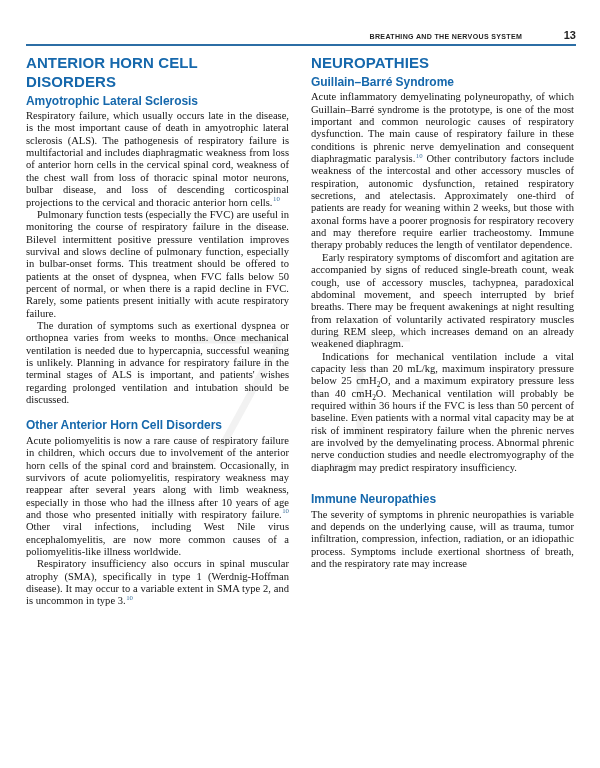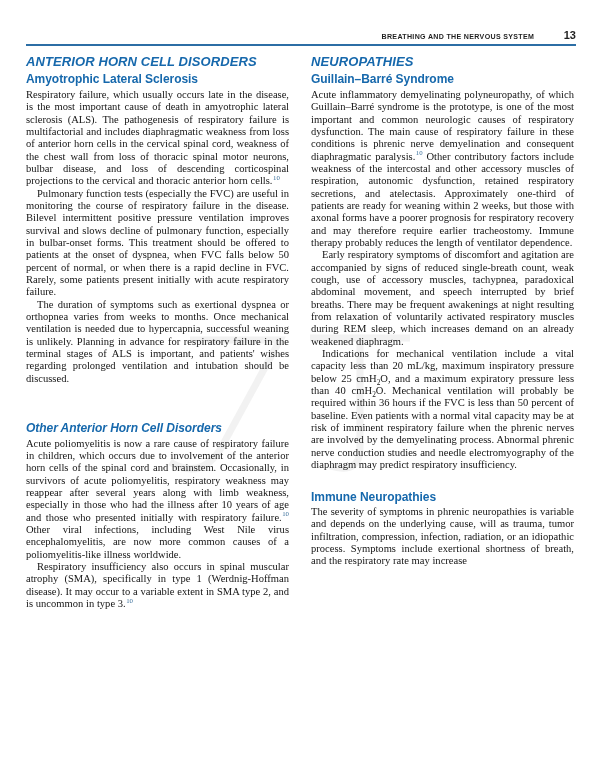--- a/index.html
+++ b/index.html
@@ -36,21 +36,21 @@
     left: 26px;
     right: 24px;
     top: 26px;
     height: 22px;
     z-index: 2;
   }
   .rh-inner {
     display: flex;
     align-items: flex-end;
     justify-content: flex-end;
-    gap: 26px;
+    gap: 38px;
     height: 15px;
   }
   .rh-title {
     font-family: "Liberation Sans", sans-serif;
     font-size: 7.6px;
     font-weight: 700;
     letter-spacing: 0.35px;
     color: #1f1f1f;
     text-transform: uppercase;
     line-height: 1;
@@ -85,42 +85,40 @@
     z-index: 1;
   }
   .col {
     width: 263px;
     position: relative;
   }
 
   h2.sec-head {
     margin: 0 0 2px 0;
     font-family: "Liberation Sans", sans-serif;
-    font-style: italic;
-    font-weight: 700;
-    font-size: 13px;
+    font-weight: 700;
+    font-size: 15px;
     color: #1668ac;
     letter-spacing: 0.1px;
     line-height: 1.25;
   }
   h3.sub-head {
     margin: 0 0 1px 0;
     font-family: "Liberation Sans", sans-serif;
     font-weight: 700;
     font-size: 12px;
     color: #1668ac;
     line-height: 1.3;
     letter-spacing: -0.05px;
   }
   h3.sub-head.spaced {
     margin-top: 18px;
   }
   h3.sub-head.spaced-lg {
-    margin-top: 36px;
-    font-style: italic;
+    margin-top: 12px;
   }
 
   p.body {
     margin: 0;
     font-size: 10.55px;
     line-height: 12.35px;
     color: #141414;
     text-align: justify;
     text-indent: 11px;
     hyphens: manual;

